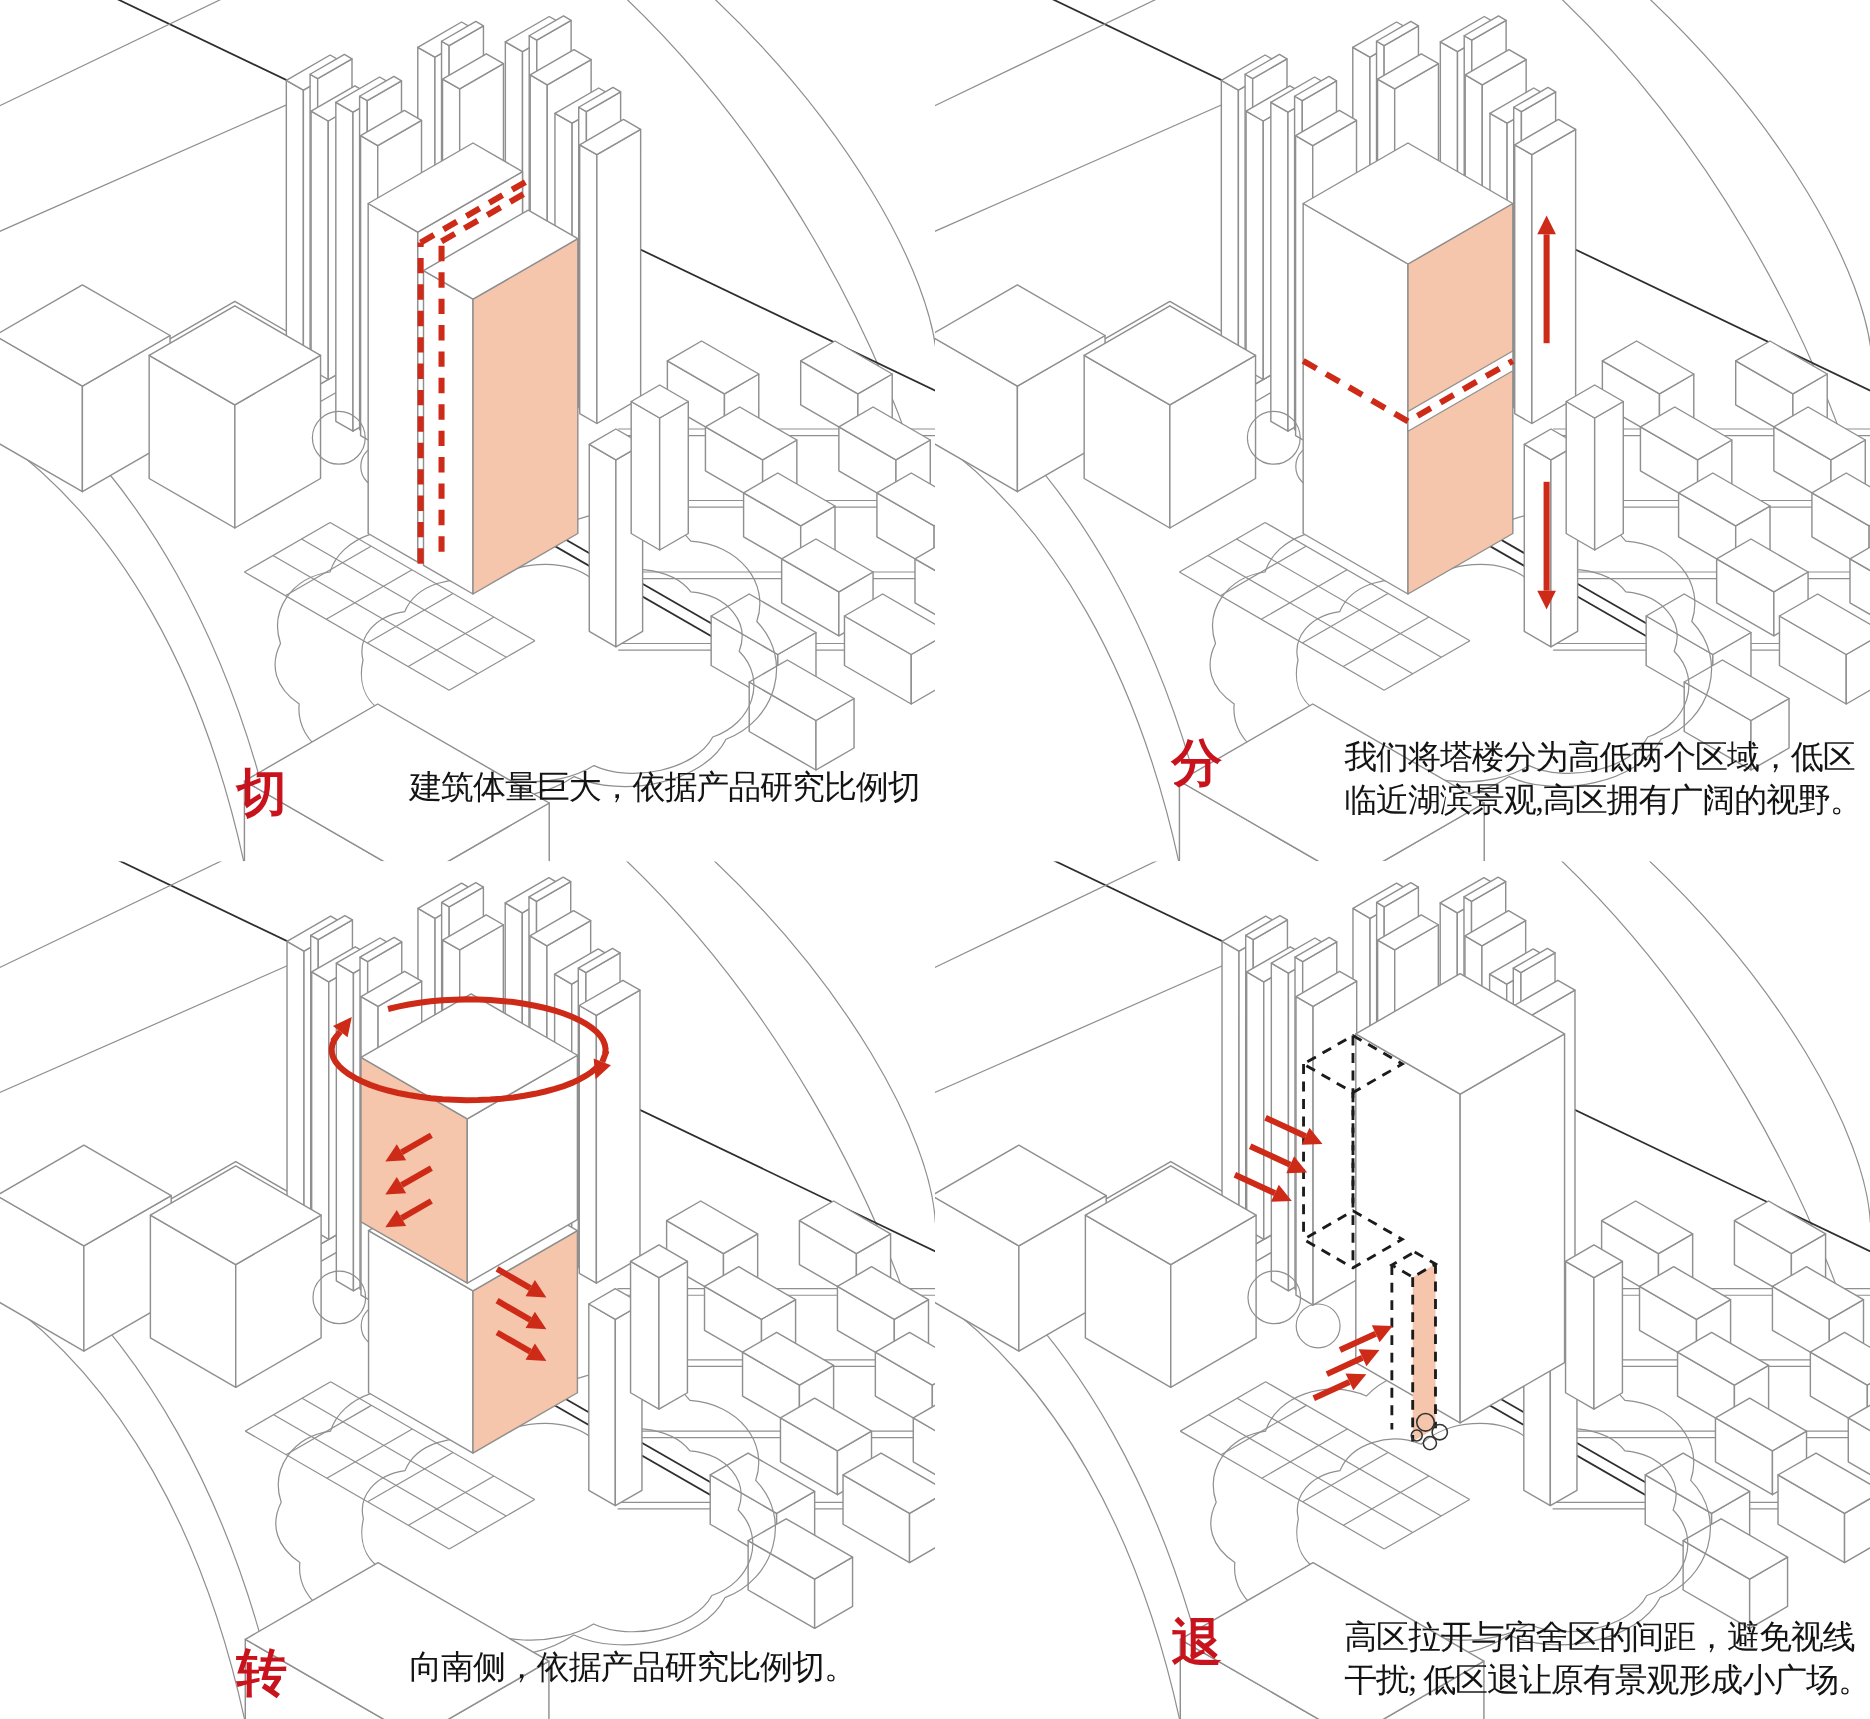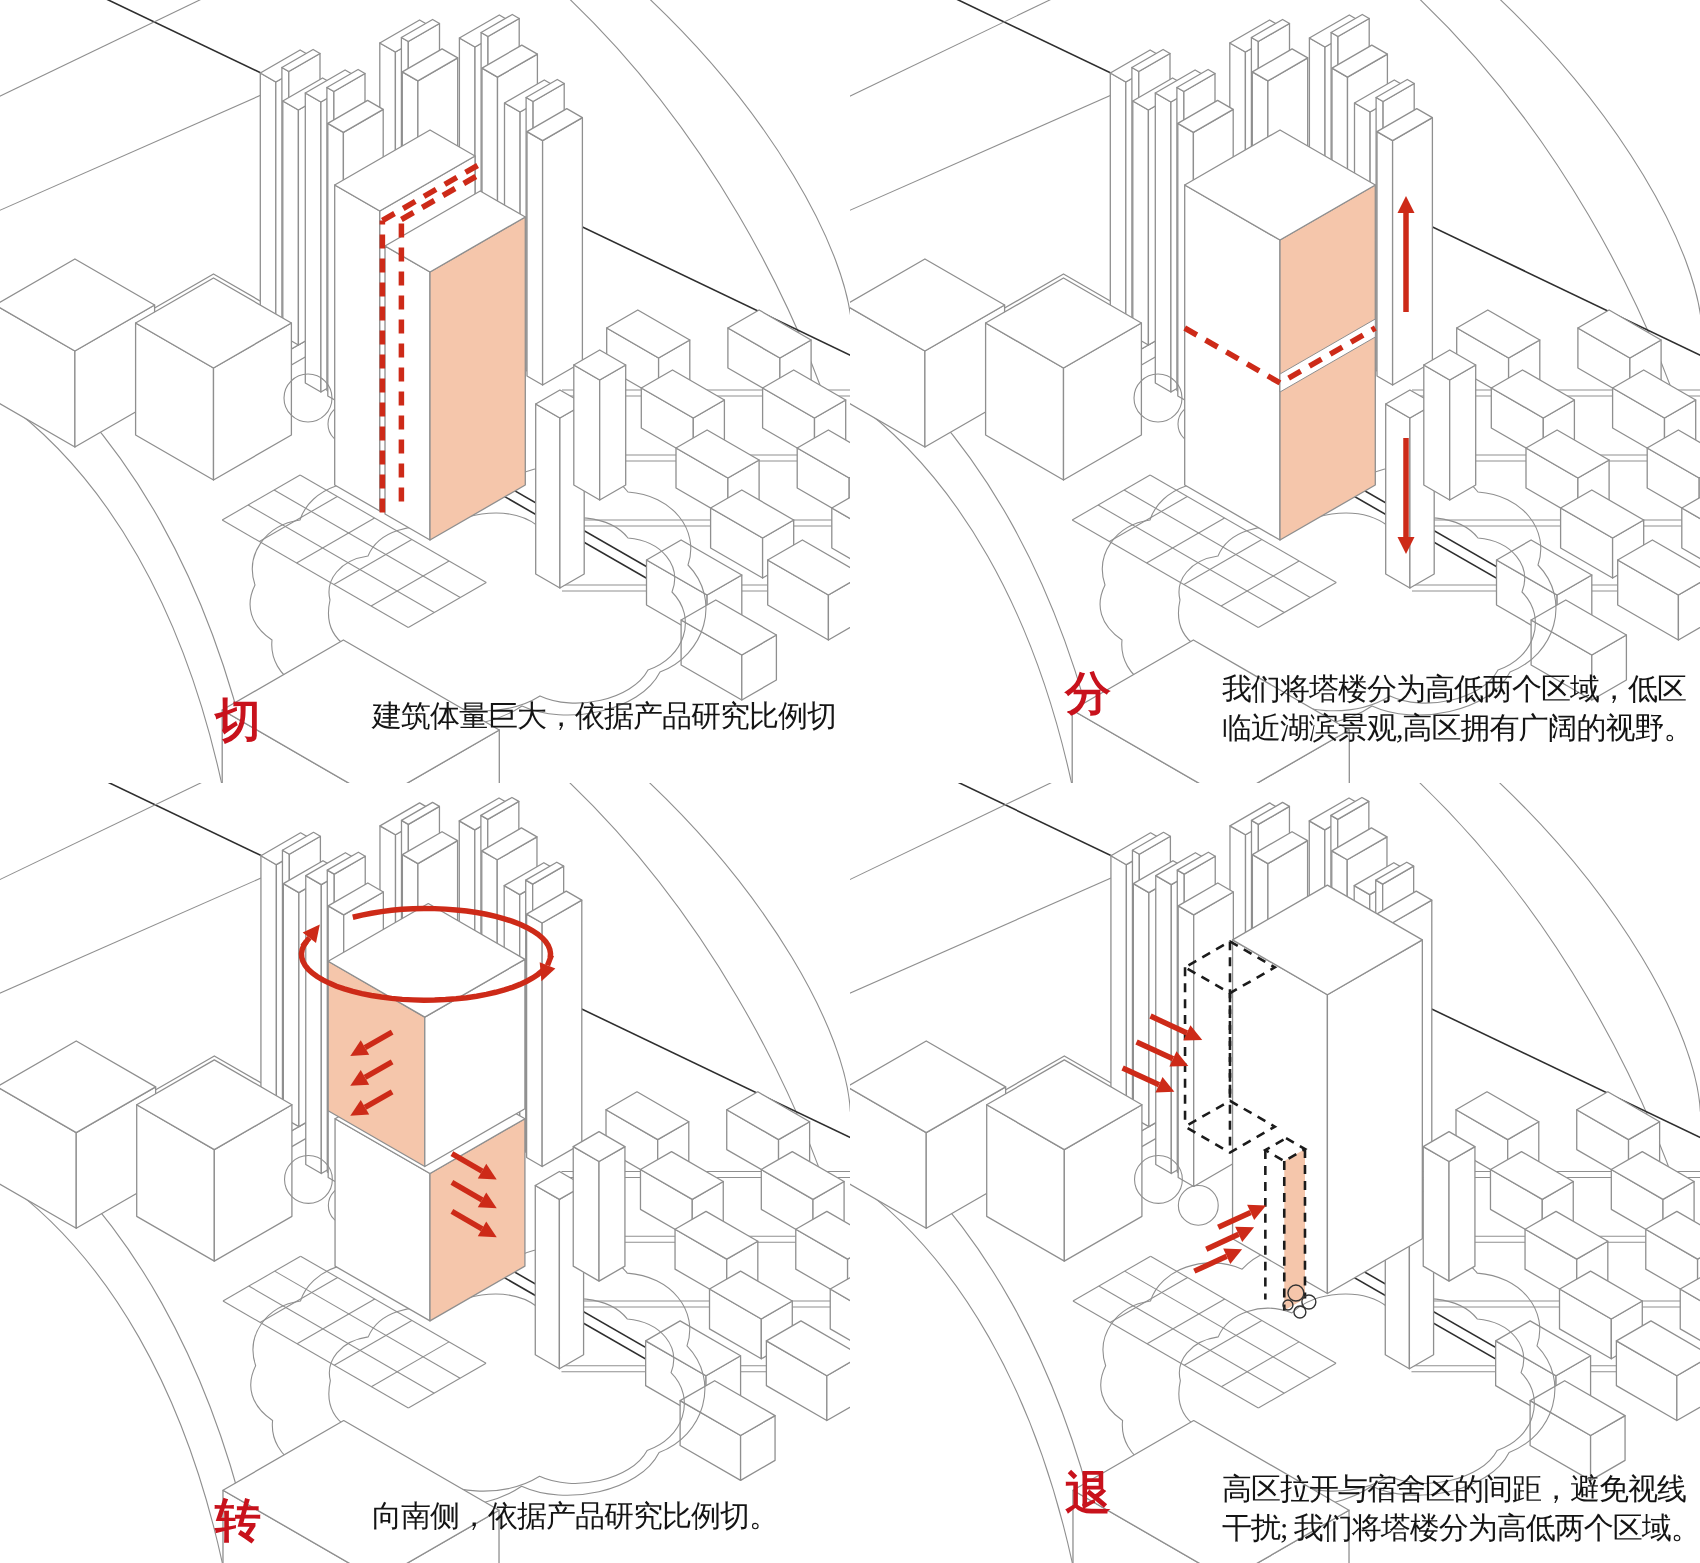--- a/index.html
+++ b/index.html
@@ -650,18 +650,18 @@
         <polygon class="ahead" points="416.0,424.0 404.1,438.8 397.0,423.4"></polygon>
         <line class="astem" x1="356" y1="468" x2="388.5" y2="453.1"></line>
         <polygon class="ahead" points="404.0,446.0 392.1,460.8 385.0,445.4"></polygon>
         <line class="astem" x1="344" y1="490" x2="376.5" y2="475.1"></line>
         <polygon class="ahead" points="392.0,468.0 380.1,482.8 373.0,467.4"></polygon>
       </svg>
     <div class="caption">
       <span class="kw">退</span>
       <div class="desc">
         <div>高区拉开与宿舍区的间距，避免视线</div>
-        <div>干扰; 我们将塔楼分为高低两个区域。</div>
+        <div>干扰; 低区退让原有景观形成小广场。</div>
       </div>
     </div>
   </section>
 
 </div>
 
 </body></html>

